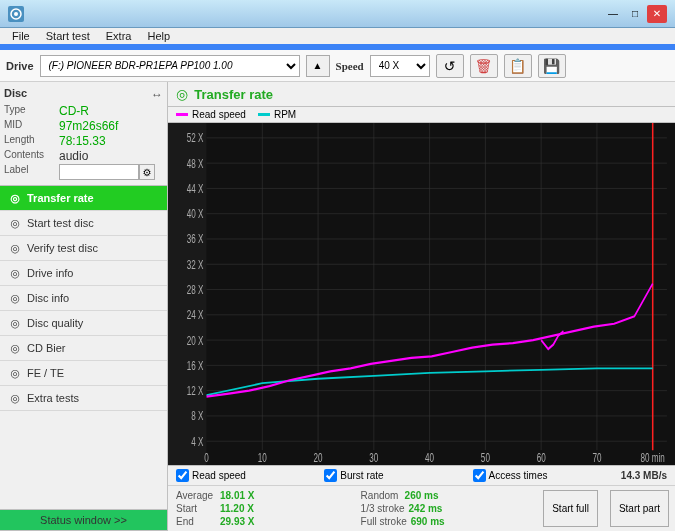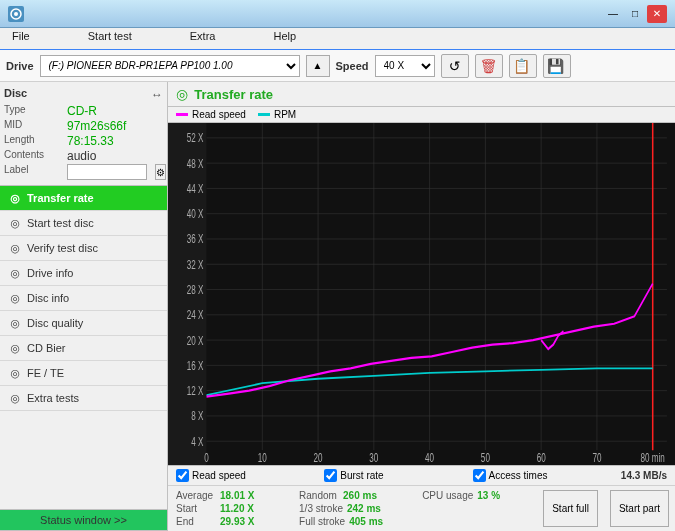--- a/index.html
+++ b/index.html
@@ -8,42 +8,42 @@
     
     .title-bar { background: linear-gradient(to bottom, #c8e8f8, #a0c8e8); height: 28px; display: flex; align-items: center; justify-content: space-between; padding: 0 8px; border-bottom: 1px solid #6a9abf; }
     .title-bar-left { display: flex; align-items: center; gap: 6px; }
     .title-bar-icon { width: 16px; height: 16px; background: #4a90c0; border-radius: 2px; display: flex; align-items: center; justify-content: center; }
     .title-text { font-size: 12px; font-weight: normal; color: #1a1a2e; }
     .title-controls { display: flex; gap: 2px; }
     .title-btn { width: 20px; height: 18px; display: flex; align-items: center; justify-content: center; font-size: 10px; cursor: pointer; border: none; background: transparent; }
     .title-btn.close { background: #e04040; color: white; border-radius: 2px; }
     
     
-    .menu-bar { background: #f0f0f0; height: 22px; display: flex; align-items: flex-start; padding: 0 4px; border-bottom: 1px solid #3b82f6; gap: 42px; }
+    .menu-bar { background: #f0f0f0; height: 22px; display: flex; align-items: flex-start; padding: 0 4px; border-bottom: 6px solid #3b82f6; }
     .menu-item { padding: 2px 8px; cursor: pointer; font-size: 11px; color: #1a1a1a; }
     
     
     .drive-bar { background: #f8f8f8; height: 32px; display: flex; align-items: center; padding: 0 6px; gap: 6px; border-bottom: 1px solid #d0d0d0; }
     .drive-label { font-size: 11px; font-weight: bold; color: #333; }
     .drive-select { height: 22px; border: 1px solid #aaa; background: white; font-size: 10px; padding: 0 4px; flex: 1; max-width: 260px; font-style: italic; }
     .drive-btn { width: 24px; height: 22px; border: 1px solid #aaa; background: #f0f0f0; display: flex; align-items: center; justify-content: center; cursor: pointer; font-size: 10px; }
-    .speed-label { font-size: 11px; font-weight: bold; color: #333; }
+    .speed-label { font-size: 11px; font-weight: bold; color: #333; font-family: Liberation Serif, serif; }
     .speed-select { height: 22px; border: 1px solid #aaa; background: white; font-size: 10px; padding: 0 4px; width: 60px; }
     .icon-btn { width: 28px; height: 24px; border: 1px solid #aaa; background: #f0f0f0; display: flex; align-items: center; justify-content: center; cursor: pointer; font-size: 14px; border-radius: 2px; }
     
     
     .main { display: flex; height: calc(531px - 28px - 22px - 32px); }
     
     
     .sidebar { width: 168px; background: #f0f0f0; border-right: 1px solid #c0c0c0; display: flex; flex-direction: column; flex-shrink: 0; }
     .disc-section { padding: 4px; border-bottom: 1px solid #c0c0c0; }
     .disc-header { display: flex; align-items: center; justify-content: space-between; margin-bottom: 4px; }
     .disc-title { font-weight: bold; font-size: 11px; color: #333; }
     .disc-arrow { font-size: 12px; color: #555; cursor: pointer; }
-    .disc-row { display: flex; gap: 8px; margin: 1px 0; }
+    .disc-row { display: flex; gap: 0; margin: 1px 0; }
     .disc-key { color: #555; font-size: 10px; min-width: 55px; }
     .disc-val { color: #00aa00; font-size: 12px; font-weight: normal; }
     .disc-val.dark { color: #333; }
     .label-input { border: 1px solid #aaa; height: 16px; width: 80px; font-size: 9px; }
     .label-btn { width: 16px; height: 16px; border: 1px solid #aaa; background: #f0f0f0; display: flex; align-items: center; justify-content: center; cursor: pointer; font-size: 10px; }
     
     
     .nav-item { display: flex; align-items: center; gap: 5px; padding: 5px 8px; cursor: pointer; font-size: 11px; color: #333; border-bottom: 1px solid #d8d8d8; }
     .nav-item.active { background: #22cc22; color: white; font-weight: bold; }
     .nav-icon { width: 14px; height: 14px; display: flex; align-items: center; justify-content: center; font-size: 11px; flex-shrink: 0; }
@@ -326,27 +326,21 @@
           <div class="stat-row">
             <span class="stat-label">Random</span>
             <span class="stat-val">260 ms</span>
           </div>
           <div class="stat-row">
             <span class="stat-label">1/3 stroke</span>
             <span class="stat-val">242 ms</span>
           </div>
           <div class="stat-row">
             <span class="stat-label">Full stroke</span>
-            <span class="stat-val">405 ms</span>
-          </div>
-        </div>
-        <div style="flex:1; padding: 0 8px;">
-          <div class="stat-row">
-            <span class="stat-label">CPU usage</span>
-            <span class="stat-val">13 %</span>
+            <span class="stat-val">690 ms</span>
           </div>
         </div>
         <div style="padding: 2px 6px; display:flex; gap:12px; justify-content:center;">
           <button class="start-btn">Start full</button>
           <button class="start-btn">Start part</button>
         </div>
       </div>
     </div>
   </div>
 </div>

